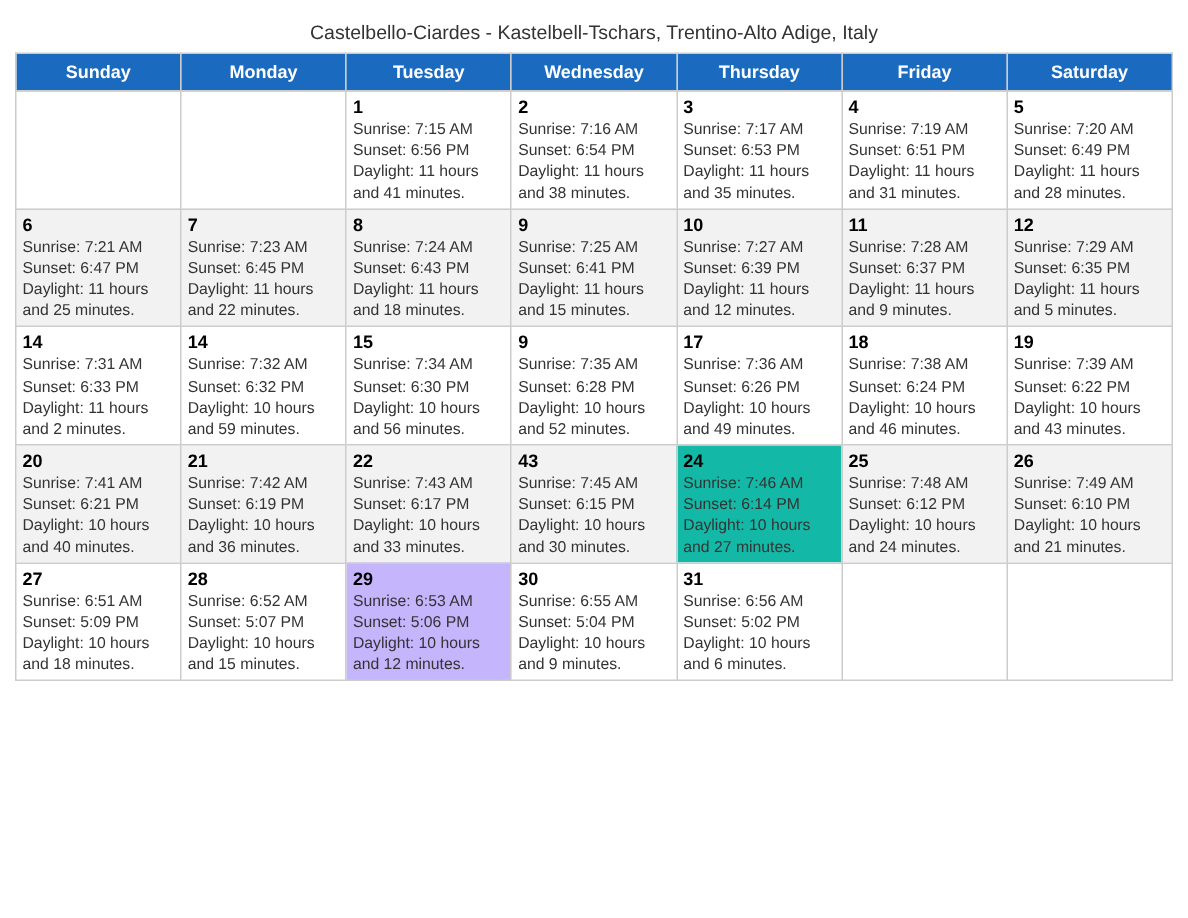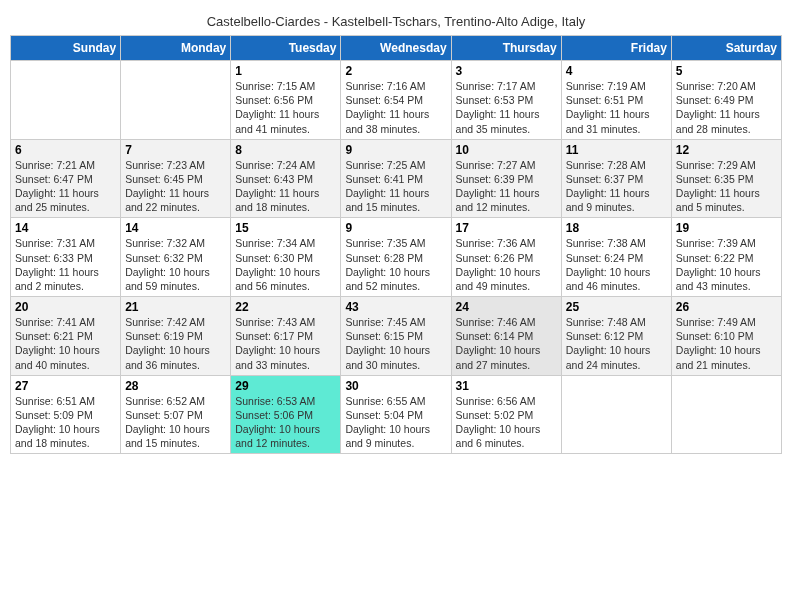--- a/index.html
+++ b/index.html
@@ -37,21 +37,21 @@
     }
     .calendar {
       width: 100%;
       border-collapse: collapse;
       font-size: 11px;
     }
     .calendar th {
       background: #1a6bbf;
       color: #fff;
       padding: 5px 4px;
-      text-align: right;
+      text-align: center;
       font-size: 12px;
       border: 1px solid #ccc;
     }
     .calendar td {
       border: 1px solid #ccc;
       vertical-align: top;
       padding: 3px 4px;
       width: 14.28%;
       min-height: 70px;
       background: #fff;
@@ -192,21 +192,21 @@
           <div class="day-info">Sunrise: 7:42 AM<br>Sunset: 6:19 PM<br>Daylight: 10 hours and 36 minutes.</div>
         </td>
         <td style="background: rgb(242, 242, 242);">
           <span class="day-num">22</span>
           <div class="day-info">Sunrise: 7:43 AM<br>Sunset: 6:17 PM<br>Daylight: 10 hours and 33 minutes.</div>
         </td>
         <td style="background: rgb(242, 242, 242);">
           <span class="day-num">43</span>
           <div class="day-info">Sunrise: 7:45 AM<br>Sunset: 6:15 PM<br>Daylight: 10 hours and 30 minutes.</div>
         </td>
-        <td style="background: #e5e5e5;">
+        <td style="background: #14b8a6;">
           <span class="day-num">24</span>
           <div class="day-info">Sunrise: 7:46 AM<br>Sunset: 6:14 PM<br>Daylight: 10 hours and 27 minutes.</div>
         </td>
         <td style="background: rgb(242, 242, 242);">
           <span class="day-num">25</span>
           <div class="day-info">Sunrise: 7:48 AM<br>Sunset: 6:12 PM<br>Daylight: 10 hours and 24 minutes.</div>
         </td>
         <td style="background: rgb(242, 242, 242);">
           <span class="day-num">26</span>
           <div class="day-info">Sunrise: 7:49 AM<br>Sunset: 6:10 PM<br>Daylight: 10 hours and 21 minutes.</div>
@@ -214,21 +214,21 @@
       </tr>
       <tr>
         <td style="background: rgb(255, 255, 255);">
           <span class="day-num">27</span>
           <div class="day-info">Sunrise: 6:51 AM<br>Sunset: 5:09 PM<br>Daylight: 10 hours and 18 minutes.</div>
         </td>
         <td style="background: rgb(255, 255, 255);">
           <span class="day-num">28</span>
           <div class="day-info">Sunrise: 6:52 AM<br>Sunset: 5:07 PM<br>Daylight: 10 hours and 15 minutes.</div>
         </td>
-        <td style="background: #5eead4;">
+        <td style="background: #c4b5fd;">
           <span class="day-num">29</span>
           <div class="day-info">Sunrise: 6:53 AM<br>Sunset: 5:06 PM<br>Daylight: 10 hours and 12 minutes.</div>
         </td>
         <td style="background: rgb(255, 255, 255);">
           <span class="day-num">30</span>
           <div class="day-info">Sunrise: 6:55 AM<br>Sunset: 5:04 PM<br>Daylight: 10 hours and 9 minutes.</div>
         </td>
         <td style="background: rgb(255, 255, 255);">
           <span class="day-num">31</span>
           <div class="day-info">Sunrise: 6:56 AM<br>Sunset: 5:02 PM<br>Daylight: 10 hours and 6 minutes.</div>

